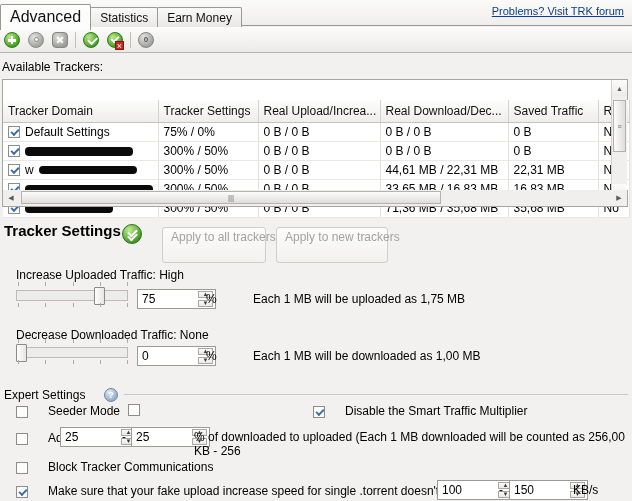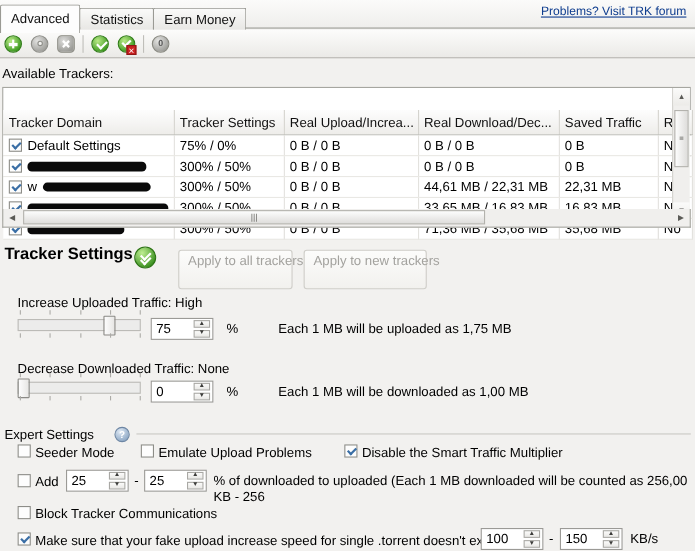--- a/index.html
+++ b/index.html
@@ -31,21 +31,21 @@
     border-radius: 2px 2px 0 0;
     color: #111;
     white-space: nowrap;
   }
   .tab.active {
     height: 25px; line-height: 24px;
     background: #fdfdfd;
     border-color: #9a9a94;
     position: relative; z-index: 3;
     margin-bottom: -1px;
-    font-size: 12px;
+    font-size: 16px;
   }
   .helplink {
     position: absolute; right: 8px; top: 5px;
     font-size: 11px; color: #0f3d8f; text-decoration: underline;
     white-space: nowrap;
   }
   
   .toolbar {
     position: absolute; left: 0; top: 27px; width: 632px; height: 26px;
     background: linear-gradient(#fcfcfb, #ebeae7);
@@ -219,21 +219,21 @@
   }
   .sl-ticks-top { top: -5px; }
   .sl-ticks-bot { top: 16px; }
   .sl-ticks-top i, .sl-ticks-bot i { display: block; width: 1px; height: 4px; background: #acaba7; }
   .sl-thumb {
     position: absolute; top: 0px; width: 11px; height: 18px;
     background: linear-gradient(to right,#fdfdfd,#e7e6e4);
     border: 1px solid #8b8a86; box-sizing: border-box; border-radius: 1px;
   }
   .spin {
-    position: absolute; width: 57px; height: 20px;
+    position: absolute; width: 79px; height: 20px;
     border: 1px solid #9b9a96; background: #fff; box-sizing: border-box; padding-left: 14px;
   }
   .spin .val {
     position: absolute; left: 4px; top: 2px; font-size: 12px;
   }
   .spin .arrows {
     position: absolute; right: 2px; top: 1px; width: 15px; height: 16px;
     display: flex; flex-direction: column; justify-content: space-between;
   }
   .spin .arrows span {
@@ -250,21 +250,21 @@
     position: absolute; left: 104px; top: 388px;
     width: 14px; height: 14px; border-radius: 50%;
     background: radial-gradient(circle at 35% 28%, #dfe9f4, #8fa9c6 78%);
     border: 1px solid #6d86a3; box-sizing: border-box;
     color: #fff; font-size: 9px; line-height: 12px; text-align: center; font-weight: bold;
   }
   .exp-line {
     position: absolute; left: 124px; top: 394px; width: 504px; height: 1px;
     background: #c9c8c4;
   }
-  .cbrow { position: absolute; display: flex; align-items: flex-start; gap: 4px; font-size: 12px; white-space: nowrap; }
+  .cbrow { position: absolute; display: flex; align-items: flex-end; gap: 20px; font-size: 12px; white-space: nowrap; }
 </style>
 </head>
 <body>
 
 <div class="tabstrip">
   <div class="tabs">
     <div class="tab active"><span>Advanced</span></div>
     <div class="tab"><span>Statistics</span></div>
     <div class="tab"><span>Earn Money</span></div>
   </div>
@@ -464,21 +464,20 @@
 <div class="exp-label">Expert Settings</div>
 <div class="help-ic">?</div>
 <div class="exp-line"></div>
 
 <div class="cbrow" style="left:16px; top:404px;">
   <span class="wcheck"></span>
   <span>Seeder Mode</span>
 </div>
 <div class="cbrow" style="left:128px; top:404px;">
   <span class="wcheck"></span>
-  <span>Emulate Upload Problems</span>
 </div>
 <div class="cbrow" style="left:313px; top:404px;">
   <span class="wcheck checked"></span>
   <span>Disable the Smart Traffic Multiplier</span>
 </div>
 
 <div class="cbrow" style="left:16px; top:431px;">
   <span class="wcheck"></span>
   <span>Add</span>
 </div>

